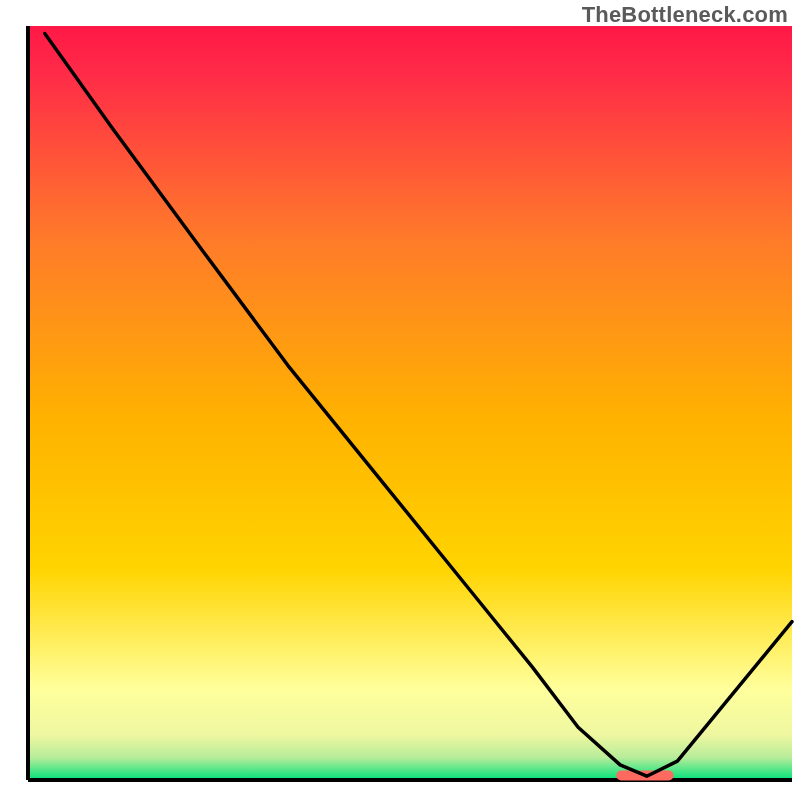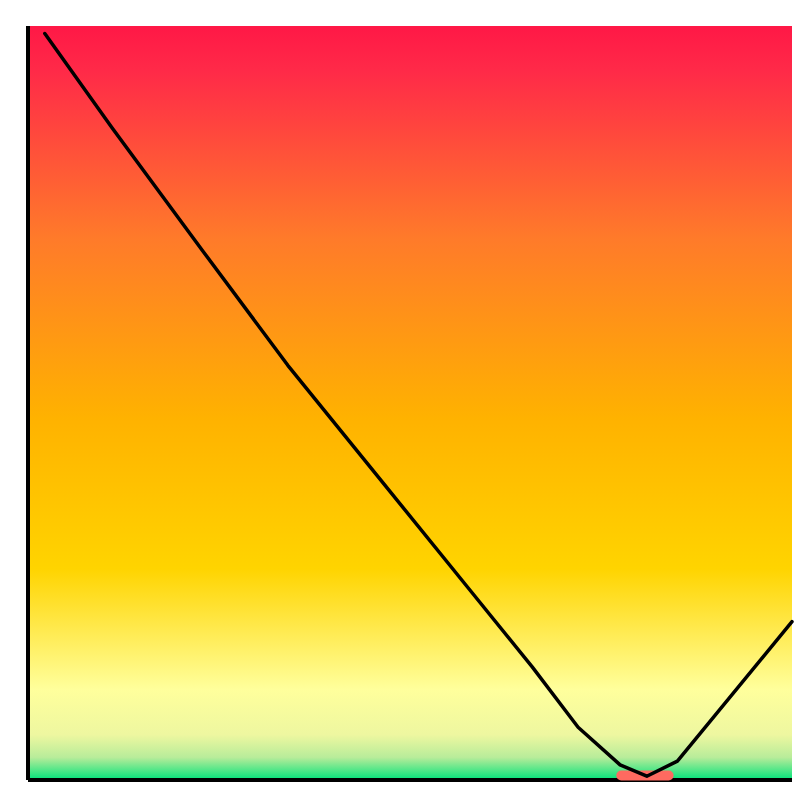--- a/index.html
+++ b/index.html
@@ -28,20 +28,21 @@
   svg {
     position: absolute;
     left: 0;
     top: 0;
   }
 </style>
 </head>
 <body>
 
 <div class="chart-container">
+  <div class="attribution">TheBottleneck.com</div>
   <svg id="chart-svg" width="800" height="800" viewBox="0 0 800 800">
       <defs>
         <linearGradient id="bg-grad" x1="0" y1="0" x2="0" y2="1">
           <stop offset="0%" stop-color="#ff1846"></stop>
           <stop offset="6%" stop-color="#ff2a48"></stop>
           <stop offset="28%" stop-color="#ff7a2a"></stop>
           <stop offset="52%" stop-color="#ffb200"></stop>
           <stop offset="72%" stop-color="#ffd400"></stop>
           <stop offset="88%" stop-color="#ffff9c"></stop>
           <stop offset="94%" stop-color="#eef7a0"></stop>

